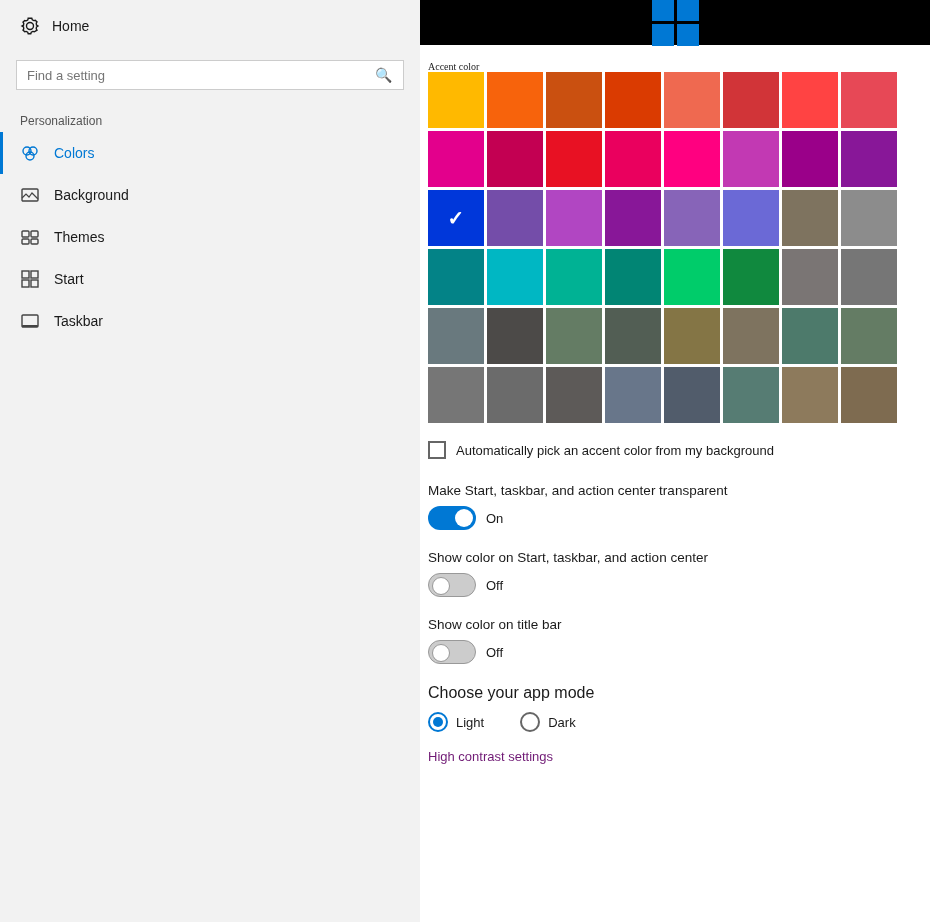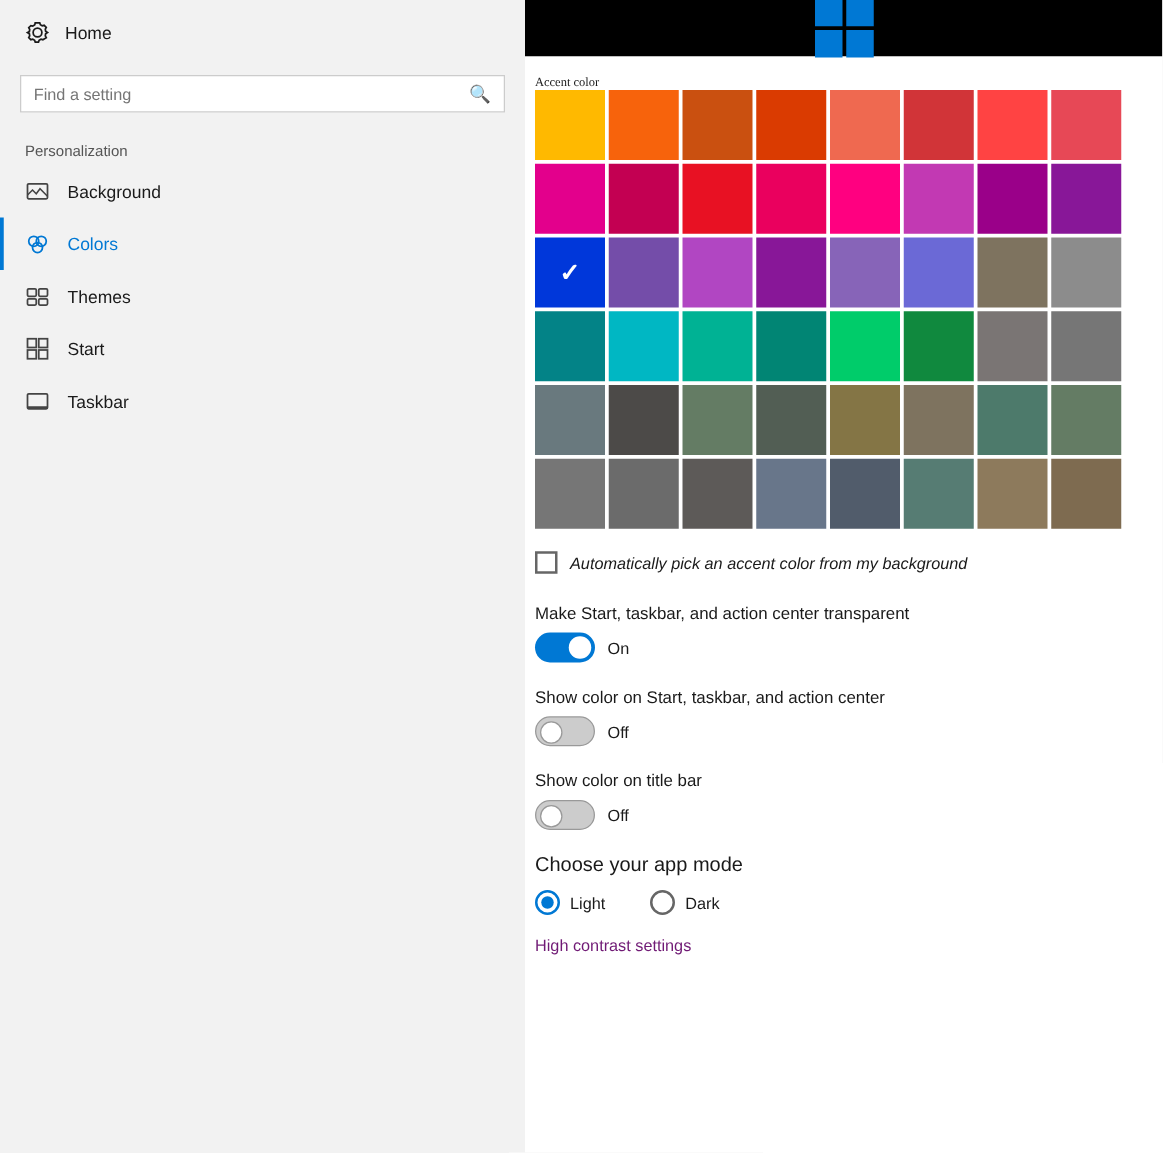--- a/index.html
+++ b/index.html
@@ -146,21 +146,20 @@
       width: 18px;
       height: 18px;
       border: 2px solid #666;
       background: #fff;
       flex-shrink: 0;
       cursor: pointer;
     }
     .auto-pick-label {
       font-size: 13px;
       color: #1a1a1a;
-      font-style: italic;
     }
 
     .toggle-section {
       margin-bottom: 20px;
     }
     .toggle-title {
       font-size: 13.5px;
       color: #1a1a1a;
       margin-bottom: 8px;
     }
@@ -245,39 +244,39 @@
     <span>Home</span>
   </div>
 
   <div class="search-box">
     <input type="text" placeholder="Find a setting" style="">
     <span class="search-icon-btn">🔍</span>
   </div>
 
   <div class="section-label">Personalization</div>
 
-  <div class="nav-item">
-    <div class="nav-icon">
-      <svg width="20" height="20" viewBox="0 0 20 20">
-        <rect x="2" y="4" width="16" height="12" rx="1" stroke="#444" stroke-width="1.4" fill="none"></rect>
-        <path d="M2 13l4-4 3 3 3-4 6 6" stroke="#444" stroke-width="1.2" fill="none"></path>
-      </svg>
-    </div>
-    <span>Background</span>
-  </div>
-
   <div class="nav-item active">
     <div class="nav-icon">
       <svg width="20" height="20" viewBox="0 0 20 20">
         <circle cx="7" cy="8" r="4" fill="none" stroke="#0078d4" stroke-width="1.4"></circle>
         <circle cx="13" cy="8" r="4" fill="none" stroke="#0078d4" stroke-width="1.4"></circle>
         <circle cx="10" cy="13" r="4" fill="none" stroke="#0078d4" stroke-width="1.4"></circle>
       </svg>
     </div>
     <span style="color:#0078d4">Colors</span>
+  </div>
+
+  <div class="nav-item">
+    <div class="nav-icon">
+      <svg width="20" height="20" viewBox="0 0 20 20">
+        <rect x="2" y="4" width="16" height="12" rx="1" stroke="#444" stroke-width="1.4" fill="none"></rect>
+        <path d="M2 13l4-4 3 3 3-4 6 6" stroke="#444" stroke-width="1.2" fill="none"></path>
+      </svg>
+    </div>
+    <span>Background</span>
   </div>
 
 
   <div class="nav-item">
     <div class="nav-icon">
       <svg width="20" height="20" viewBox="0 0 20 20">
         <rect x="2" y="4" width="7" height="6" rx="1" stroke="#444" stroke-width="1.4" fill="none"></rect>
         <rect x="11" y="4" width="7" height="6" rx="1" stroke="#444" stroke-width="1.4" fill="none"></rect>
         <rect x="2" y="12" width="7" height="5" rx="1" stroke="#444" stroke-width="1.4" fill="none"></rect>
         <rect x="11" y="12" width="7" height="5" rx="1" stroke="#444" stroke-width="1.4" fill="none"></rect>

